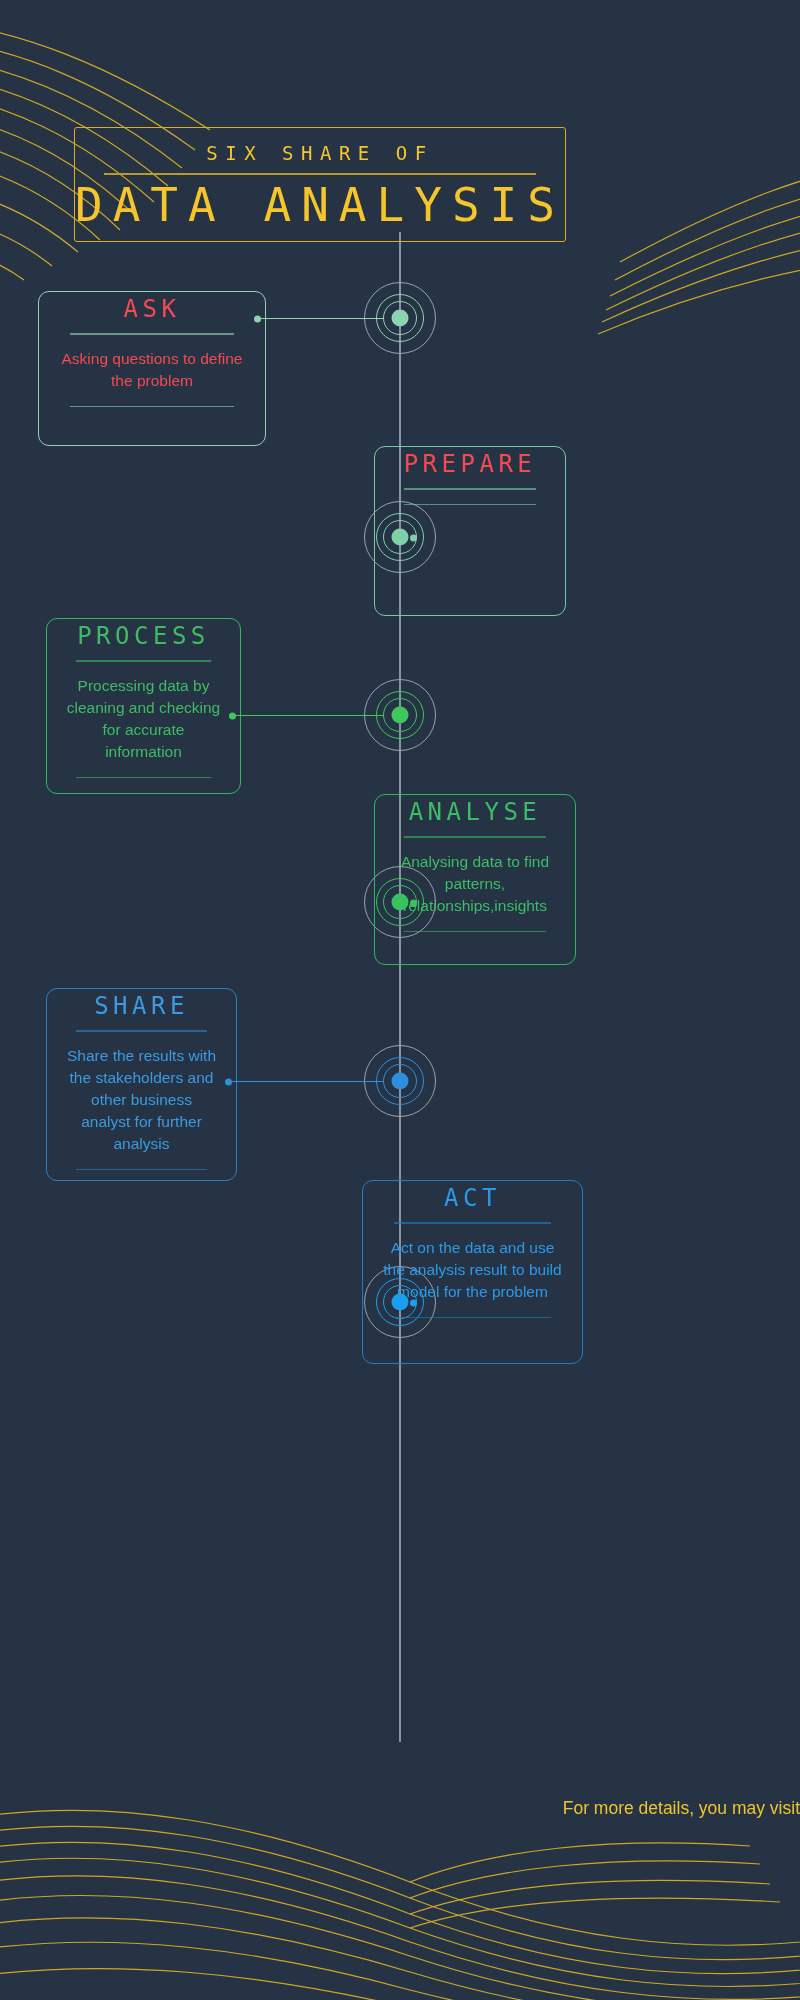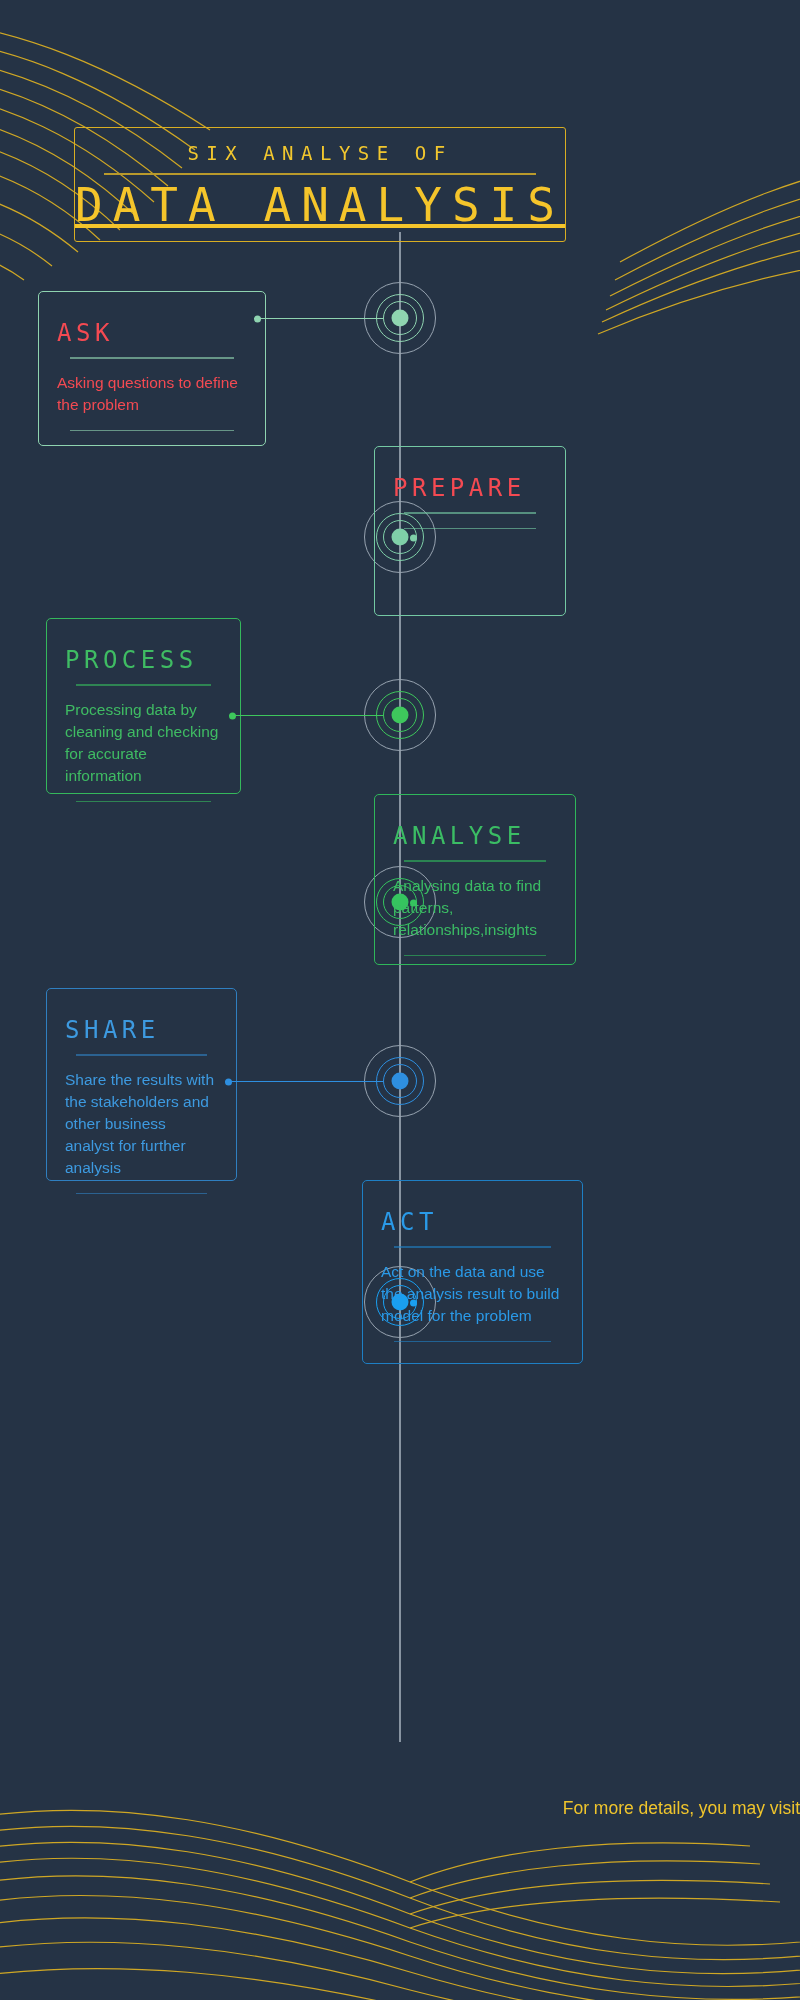--- a/index.html
+++ b/index.html
@@ -30,42 +30,41 @@
   .kicker {
     color:#f2c72e; font-size:19px; letter-spacing:7.5px;
     font-family:"DejaVu Sans Mono", monospace; font-weight:400;
     text-align:center; margin-top:2px;
   }
   .title-rule { width:432px; height:1.4px; background:#b99a2c; margin:9px 0 6px; }
   .title-main {
     color:#f5c52b; font-size:46px; letter-spacing:10px; line-height:1.05;
     font-family:"DejaVu Sans Mono", monospace; font-weight:400; text-align:right;
     white-space:nowrap;
-    text-decoration:underline;
   }
 
   
   .node { position:absolute; width:74px; height:74px; left:363px; }
   .node .ring { position:absolute; border-radius:50%; left:50%; top:50%; transform:translate(-50%,-50%); }
   .ring.r-out  { width:72px; height:72px; border:1.1px solid #97a3b0; }
   .ring.r-mid  { width:48px; height:48px; border:1.6px solid currentColor; }
   .ring.r-in   { width:34px; height:34px; border:1.6px solid currentColor; }
   .ring.r-dot  { width:17px; height:17px; background:currentColor; border:none; }
 
   
   .connector { position:absolute; height:1.4px; }
   .connector .cdot {
     position:absolute; width:7px; height:7px; border-radius:50%;
     top:50%; transform:translateY(-50%);
   }
 
   
   .card {
-    position:absolute; border:1.4px solid currentColor; border-radius:5px;
-    padding:28px 18px 14px; 
+    position:absolute; border:1.4px solid currentColor; border-radius:11px;
+    padding:4px 18px 14px; text-align:center;
   }
   .card h3 {
     font-family:"DejaVu Sans Mono", monospace; font-weight:400;
     letter-spacing:4.5px; font-size:24px; line-height:1.1;
   }
   .card .rule { height:1.2px; background:currentColor; opacity:.62; margin:11px auto 0; width:86%; }
   .card p { font-size:15.5px; line-height:1.42; margin:13px auto 0; }
   .card .rule-b { height:1.2px; background:currentColor; opacity:.62; margin:14px auto 0; width:86%; }
 
   
@@ -119,21 +118,21 @@
     <path d="M440 132 C 520 100, 640 86, 780 96"></path>
     <path d="M440 148 C 520 118, 640 104, 790 114"></path>
     <path d="M440 164 C 520 136, 640 124, 800 134"></path>
     <path d="M440 178 C 520 152, 640 142, 810 152"></path>
   </g>
 </svg>
 
 <div class="spine"></div>
 
 <div class="title-box">
-  <div class="kicker">SIX ANALYSE OF</div>
+  <div class="kicker">SIX SHARE OF</div>
   <div class="title-rule"></div>
   <div class="title-main">DATA ANALYSIS</div>
 </div>
 
 <div id="stages-root">
     <div class="node" style="top: 281px; color: rgb(143, 212, 176);">
       <div class="ring r-out"></div>
       <div class="ring r-mid"></div>
       <div class="ring r-in"></div>
       <div class="ring r-dot"></div>

